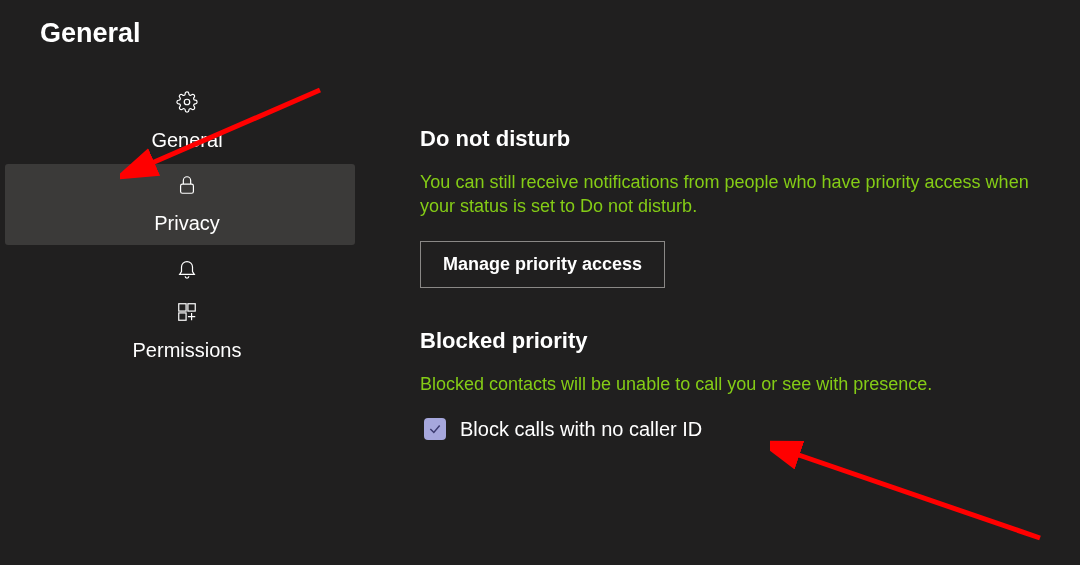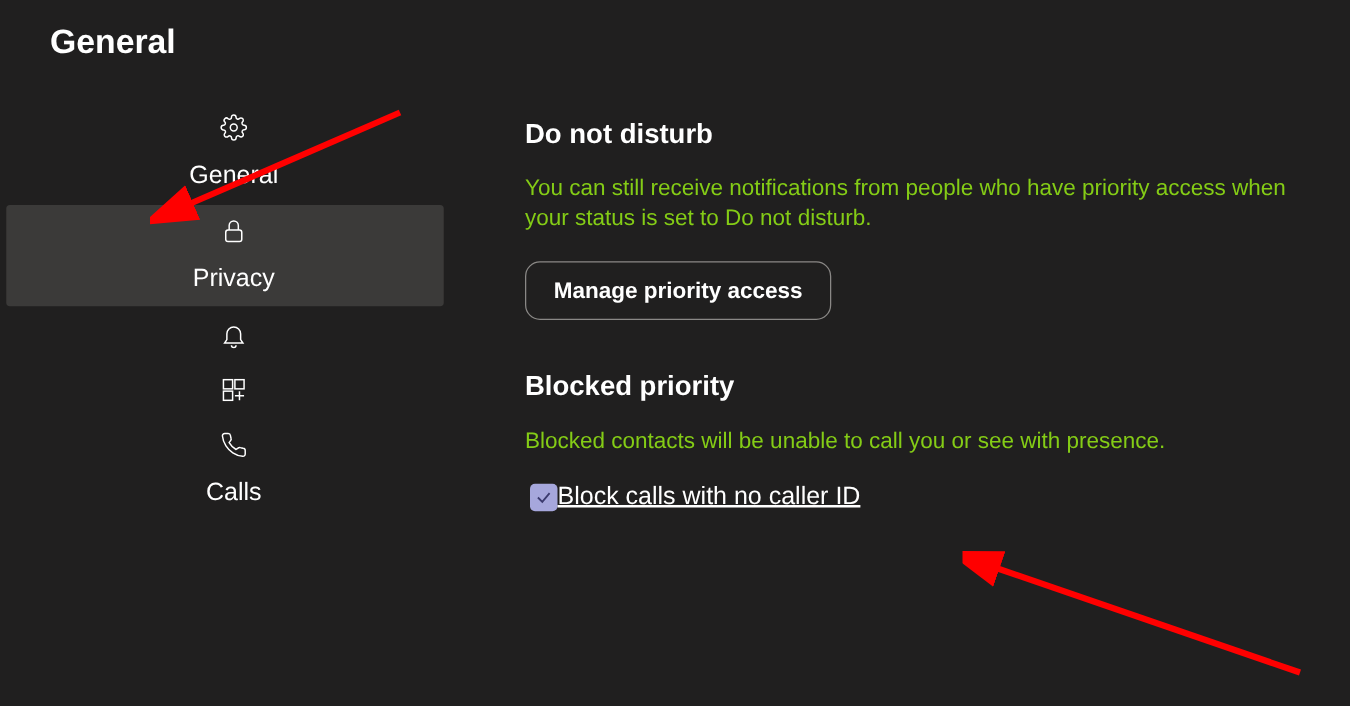--- a/index.html
+++ b/index.html
@@ -57,20 +57,21 @@
     .nav-item .icon svg {
       width: 22px;
       height: 22px;
       stroke: #ffffff;
       fill: none;
       stroke-width: 1.3;
     }
     .main {
       flex: 1;
       padding: 94px 4px 0 60px;
+      margin-top: 32px;
     }
     .section { margin-bottom: 40px; }
     .section-title {
       font-size: 22px;
       font-weight: 700;
       margin-bottom: 18px;
     }
     .section-desc {
       font-size: 18px;
       color: #84cc16;
@@ -80,27 +81,27 @@
     }
     .btn {
       background: transparent;
       border: 1px solid #8a8886;
       color: #ffffff;
       font-size: 18px;
       font-weight: 600;
       font-family: inherit;
       padding: 12px 22px;
       cursor: pointer;
-      border-radius: 12px;
+      border-radius: 0;
     }
     .checkbox-row {
       display: flex;
-      align-items: flex-end;
+      align-items: flex-start;
+      gap: 14px;
       margin: 18px 0 22px 4px;
-      text-decoration: underline;
     }
     .checkbox {
       width: 22px;
       height: 22px;
       background: #a6a7dc;
       border-radius: 4px;
       display: inline-flex;
       align-items: center;
       justify-content: center;
       cursor: pointer;
@@ -162,30 +163,23 @@
 
       <li class="nav-item">
         <span class="icon">
           <svg viewBox="0 0 24 24">
               <rect x="3" y="3" width="8" height="8"></rect>
               <rect x="13" y="3" width="8" height="8"></rect>
               <rect x="3" y="13" width="8" height="8"></rect>
               <path d="M17 13v8M13 17h8"></path>
             </svg>
         </span>
-      </li>
-
-      <li class="nav-item">
-        <span class="icon">
-          <svg viewBox="0 0 24 24">
-              <path d="M22 16.92v3a2 2 0 0 1-2.18 2 19.79 19.79 0 0 1-8.63-3.07 19.5 19.5 0 0 1-6-6 19.79 19.79 0 0 1-3.07-8.67A2 2 0 0 1 4.11 2h3a2 2 0 0 1 2 1.72c.12.81.3 1.6.54 2.36a2 2 0 0 1-.45 2.11L8 9.91a16 16 0 0 0 6 6l1.72-1.2a2 2 0 0 1 2.11-.45c.76.24 1.55.42 2.36.54A2 2 0 0 1 22 16.92z"></path>
-            </svg>
-        </span>
-        <span>Calls</span>
-      </li>
+        <span>Permissions</span>
+      </li>
+
 
     </ul>
   </aside>
 
   <main class="main">
     <section class="section">
       <h2 class="section-title">Do not disturb</h2>
       <p class="section-desc">You can still receive notifications from people who have priority access when your status is set to Do not disturb.</p>
       <button class="btn">Manage priority access</button>
     </section>

